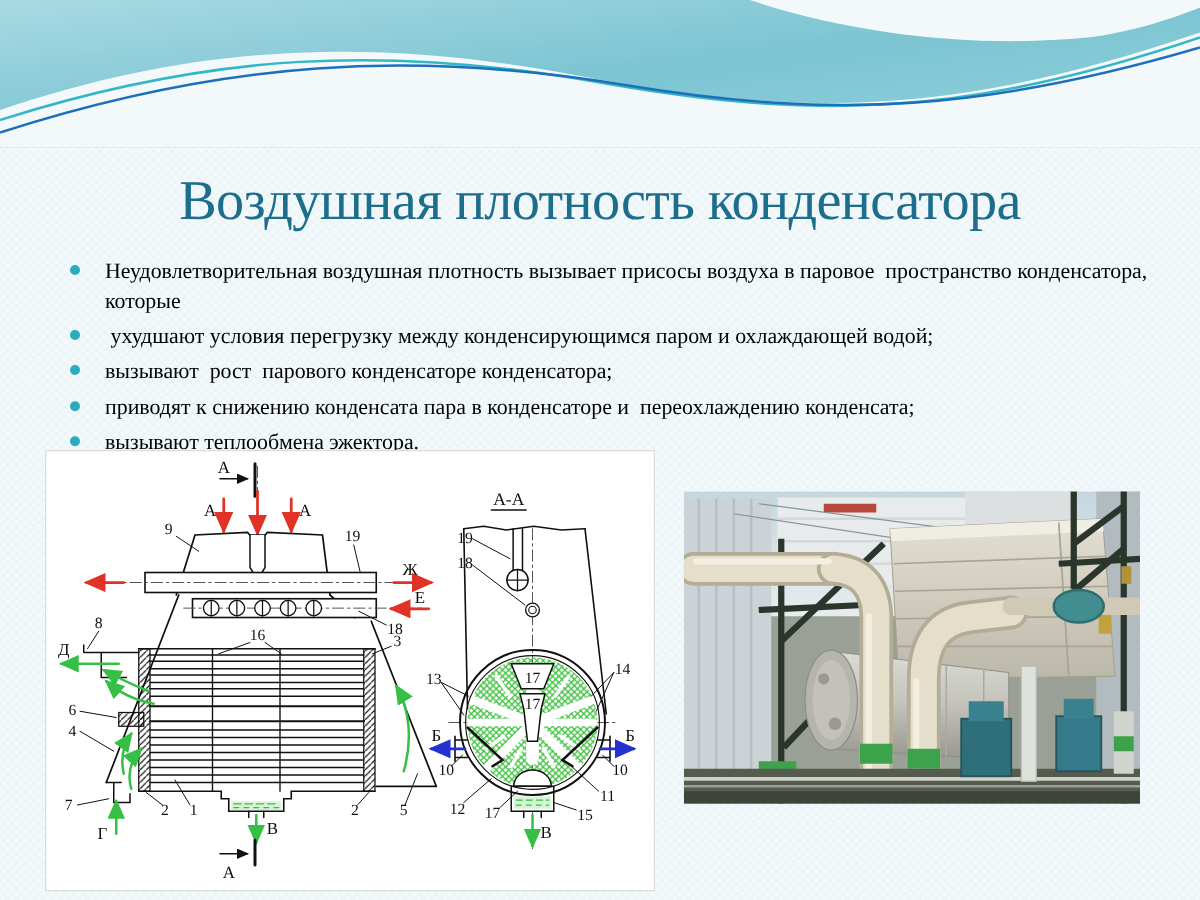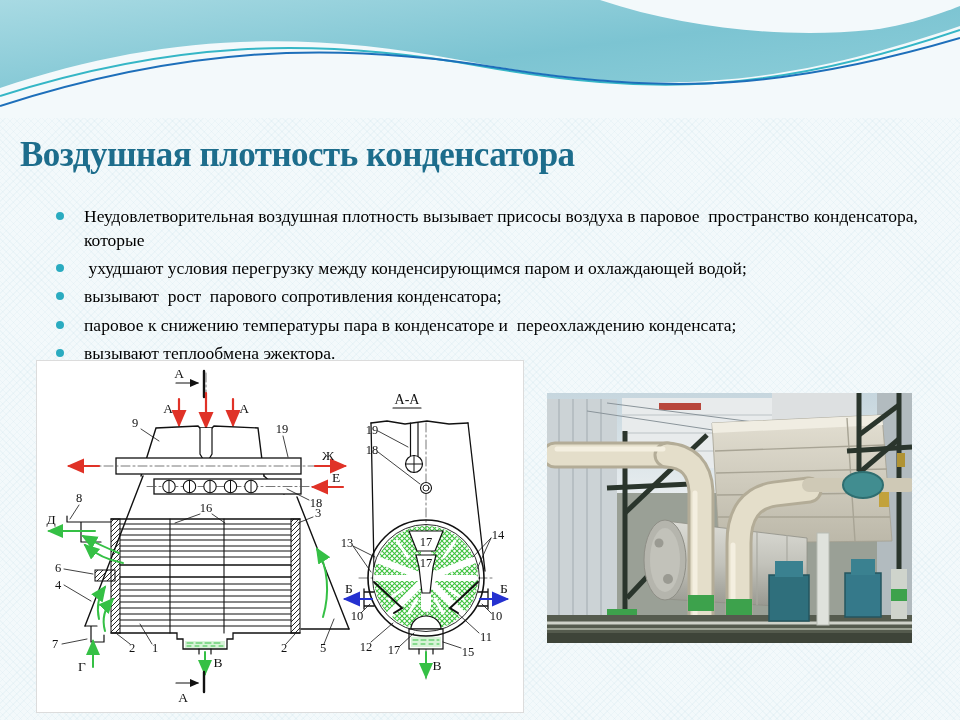--- a/index.html
+++ b/index.html
@@ -7,21 +7,21 @@
     position:relative;width:960px;height:720px;margin:0 auto;overflow:hidden;
     background:#f3f9fb;
     background-image:
       repeating-linear-gradient(45deg, rgba(165,205,220,.10) 0 1px, transparent 1px 5px),
       repeating-linear-gradient(-45deg, rgba(165,205,220,.10) 0 1px, transparent 1px 5px);
     font-family:"Liberation Serif", serif;
   }
   .header-wave{position:absolute;top:0;left:0;width:960px;height:118px;display:block;}
   .title{
     position:absolute;top:136px;left:20px;width:920px;margin:0;
-    font-size:35px;font-weight:bold;color:#1d6d8c;
+    font-size:45px;font-weight:normal;color:#1d6d8c;text-align:center;
     letter-spacing:-0.5px;line-height:1.1;
   }
   .bullets{position:absolute;top:204px;left:46px;width:872px;margin:0;padding:0;list-style:none;}
   .bullets li{position:relative;padding-left:38px;margin:0 0 4px 0;font-size:17.5px;line-height:1.38;color:#000;}
   .dot{position:absolute;left:10px;top:8px;width:8px;height:8px;border-radius:50%;background:#2aabc0;}
   .bullet-text{white-space:pre-wrap;}
   .diagram-box{
     position:absolute;left:36px;top:360px;width:486px;height:351px;
     background:#ffffff;border:1px solid #dcdcdc;box-sizing:content-box;
   }
@@ -50,22 +50,22 @@
     <path d="M600,0 C690,30 790,38 870,30 C905,26 940,14 960,6 L960,0 Z" fill="#f3f9fb"></path>
     <path d="M0,96 C170,42 310,36 480,66 C650,96 770,94 960,30" fill="none" stroke="#35b6c6" stroke-width="2"></path>
     <path d="M0,106 C180,48 330,40 500,68 C670,96 790,88 960,38" fill="none" stroke="#1d6fba" stroke-width="2"></path>
   </svg>
 
   <h1 class="title">Воздушная плотность конденсатора</h1>
 
   <ul class="bullets">
     <li><span class="dot"></span><span class="bullet-text">Неудовлетворительная воздушная плотность вызывает присосы воздуха в паровое  пространство конденсатора, которые</span></li>
     <li><span class="dot"></span><span class="bullet-text"> ухудшают условия перегрузку между конденсирующимся паром и охлаждающей водой;</span></li>
-    <li><span class="dot"></span><span class="bullet-text">вызывают  рост  парового сопротивления конденсатора;</span></li>
-    <li><span class="dot"></span><span class="bullet-text">паровое к снижению температуры пара в конденсаторе и  переохлаждению конденсата;</span></li>
+    <li><span class="dot"></span><span class="bullet-text">вызывают  рост  парового конденсаторе конденсатора;</span></li>
+    <li><span class="dot"></span><span class="bullet-text">приводят к снижению конденсата пара в конденсаторе и  переохлаждению конденсата;</span></li>
     <li><span class="dot"></span><span class="bullet-text">вызывают теплообмена эжектора.</span></li>
   </ul>
 
   <div class="diagram-box">
     <svg viewBox="0 0 486 351" width="486" height="351">
       <defs>
         <marker id="mr" markerWidth="9" markerHeight="8" refX="7" refY="3.5" orient="auto">
             <path d="M0,0 L8,3.5 L0,7 Z" fill="#e03227"></path>
           </marker>
         <marker id="mg" markerWidth="9" markerHeight="8" refX="7" refY="3.5" orient="auto">

